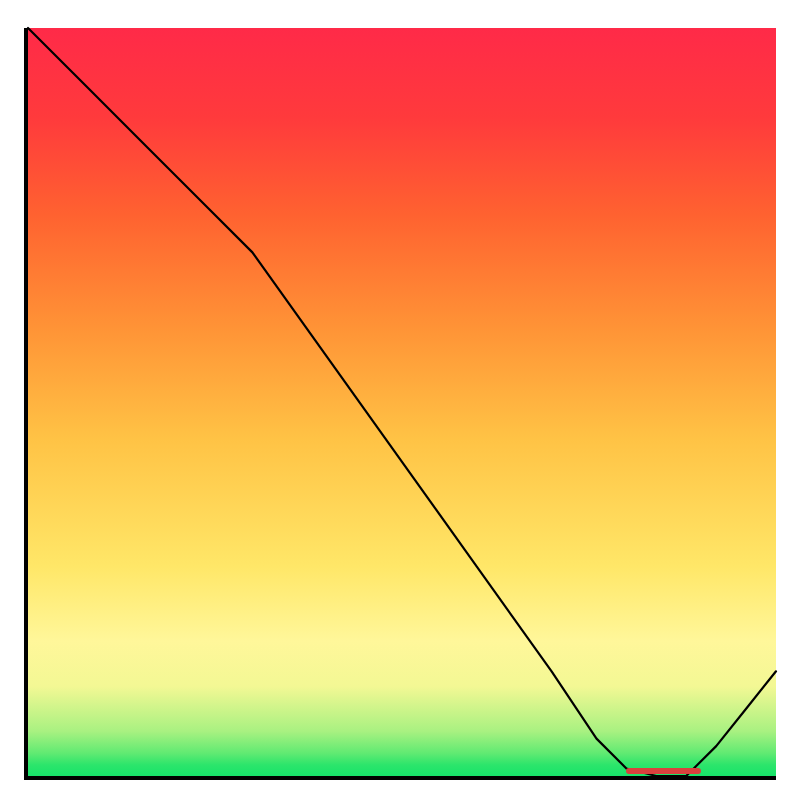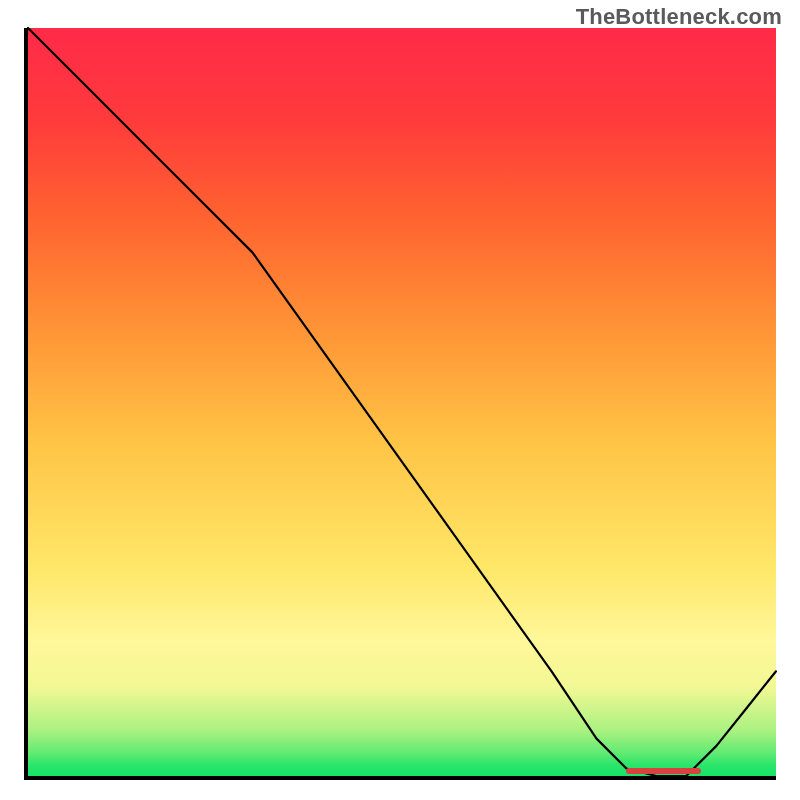--- a/index.html
+++ b/index.html
@@ -95,21 +95,20 @@
     height: 6px;
     background: #d8413d;
     border-radius: 3px;
   }
 </style>
 </head>
 <body>
 
 <div class="root">
 
-  <div class="watermark">TheBottleneck.com</div>
 
   <div class="plot-area">
     <div class="gradient-fill"></div>
 
     <svg class="curve" viewBox="0 0 748 748" preserveAspectRatio="none">
       <path d="M0.0 0.0 L59.8 59.8 L119.7 119.7 L179.5 179.5 L224.4 224.4 L299.2 329.1 L374.0 433.8 L448.8 538.6 L523.6 643.3 L568.5 710.6 L598.4 740.5 L628.3 748.0 L658.2 748.0 L688.2 718.1 L718.1 680.7 L748.0 643.3"></path>
     </svg>
 
     <div class="red-seg" style="left: 602.4px; bottom: 6px; width: 74.8px;"></div>
 

